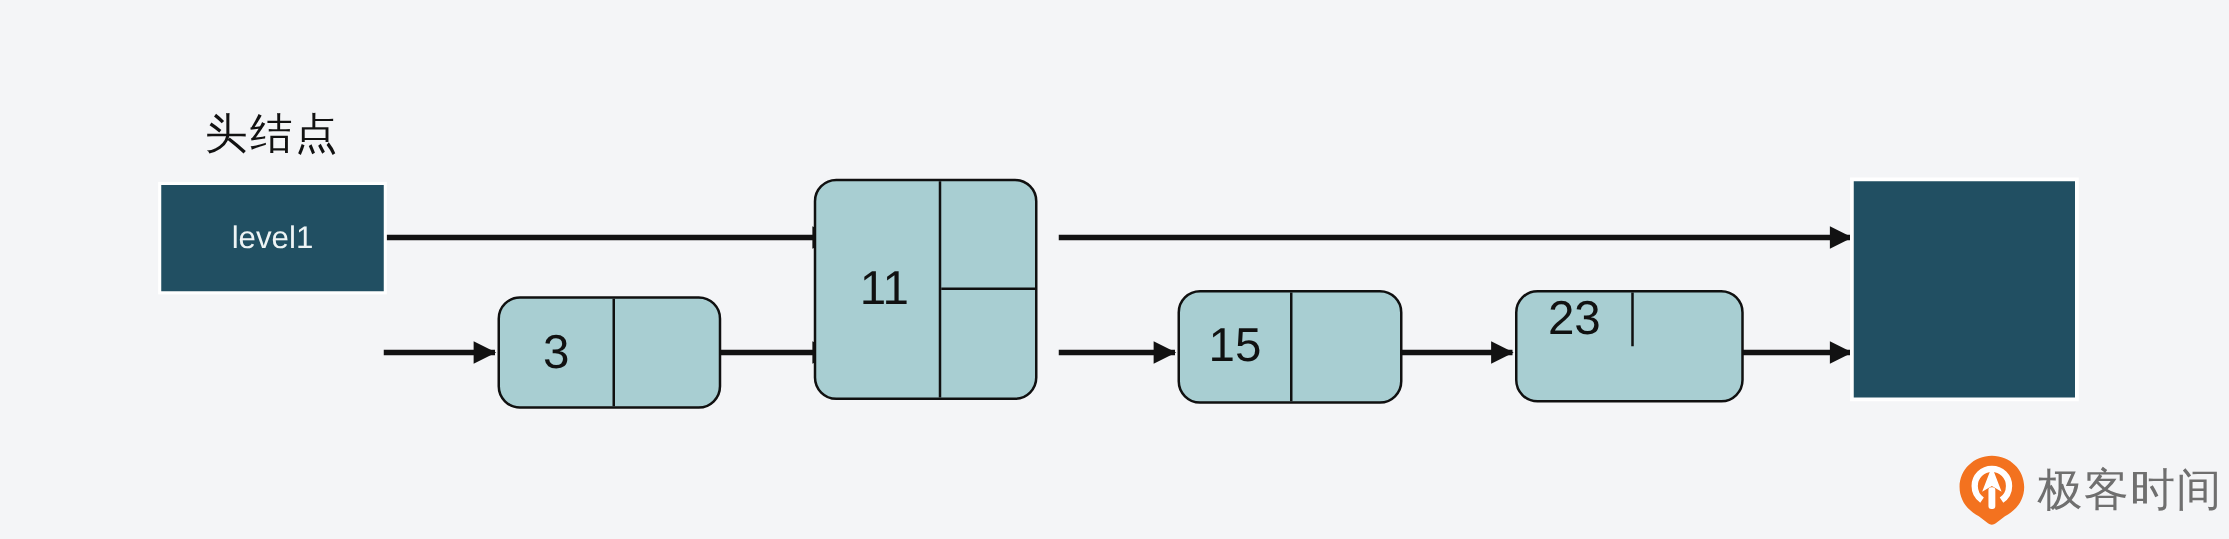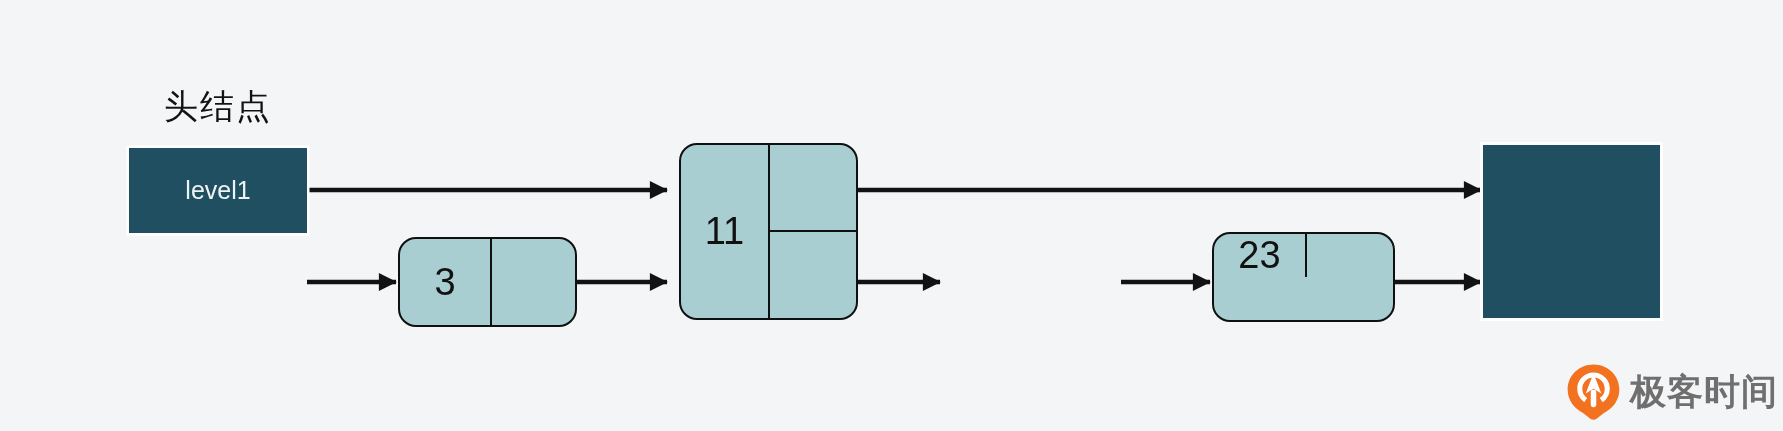--- a/index.html
+++ b/index.html
@@ -58,42 +58,42 @@
     display:flex;
   }
   .slnode .val{
     display:flex;align-items:center;justify-content:center;
     font-size:38px;color:#111;
     border-right:2px solid #101010;
   }
   .slnode .ptr{flex:1;}
   .n3 {left:398px; top:237px; width:179px; height:90px;}
   .n3  .val{width:92px;}
-  .n11{left:679px; top:143px; width:179px; height:177px;}
+  .n11{left:651px; top:143px; width:179px; height:177px;padding-left:11px;}
   .n11 .val{width:89px;}
   .n11 .ptrcol{flex:1;display:flex;flex-direction:column;}
   .n11 .ptrcol .ptr-top{height:87px;border-bottom:2px solid #101010;}
   .n11 .ptrcol .ptr-bottom{flex:1;}
   .n15{left:942px; top:232px; width:180px; height:91px;}
   .n15 .val{width:90px;}
   .n23{left:1212px;top:232px; width:183px; height:90px;flex-direction:column;}
   .n23 .val{width:93px;}
 
   
   svg.arrows{position:absolute;left:0;top:0;width:1783px;height:431px;pointer-events:none;}
   .arrow{stroke:var(--ink);stroke-width:4.5px;}
   .arrowhead-path{fill:var(--ink);}
 
   
   .brand{
     position:absolute;left:1566px;top:362px;
     display:flex;align-items:center;gap:9px;height:60px;
   }
   .brand-text{
-    font-size:36px;font-weight:700;
+    font-size:36px;font-weight:400;
     color:var(--logo_gray);
     letter-spacing:1px;
     line-height:1;
   }
 </style>
 </head>
 <body>
 
 <div class="canvas">
 
@@ -126,20 +126,24 @@
   </div>
 
   <div class="slnode n11">
     <div class="val">11</div>
     <div class="ptrcol">
       <div class="ptr-top"></div>
       <div class="ptr-bottom"></div>
     </div>
   </div>
 
+  <div class="slnode n15">
+    <div class="val">15</div>
+    <div class="ptr"></div>
+  </div>
 
   <div class="slnode n23">
     <div class="val">23</div>
     <div class="ptr"></div>
   </div>
 
   <div class="tail-node"></div>
 
   <div class="brand">
     <svg width="55" height="58" viewBox="0 0 60 63">

